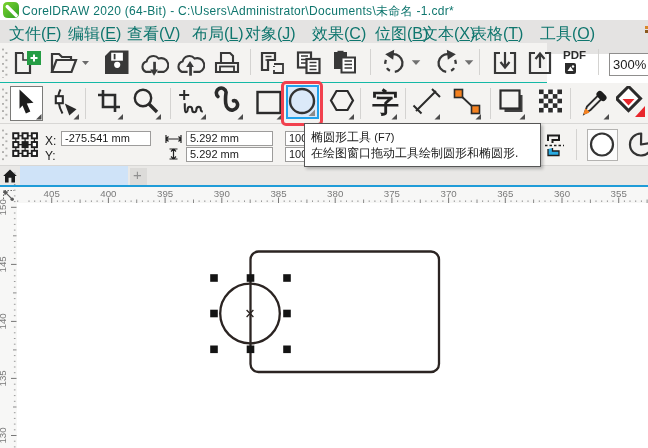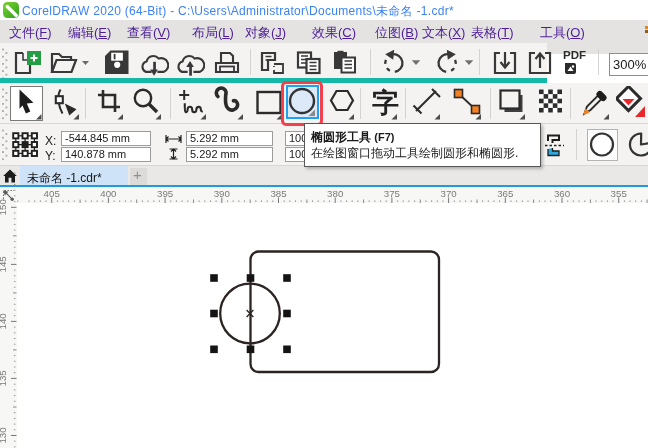--- a/index.html
+++ b/index.html
@@ -1,22 +1,22 @@
 <!DOCTYPE html>
 <html><head><meta charset="utf-8">
 <style>
 *{margin:0;padding:0;box-sizing:border-box}
 html,body{width:648px;height:448px;overflow:hidden}
 body{font-family:"Liberation Sans",sans-serif;position:relative;background:#fff}
 #app{position:absolute;left:0;top:0;width:648px;height:448px;overflow:hidden}
 .abs{position:absolute}
-.titlebar{left:0;top:0;width:548px;height:20px;background:#fff;color:#3b82f6;font-size:12px}
-.menubar{left:0;top:20px;width:648px;height:34px;background:#e4e3e2;color:#4c1d95;font-size:13px}
+.titlebar{left:0;top:0;width:548px;height:20px;background:#fff;color:#0f766e;font-size:12px}
+.menubar{left:0;top:20px;width:648px;height:34px;background:#e4e3e2;color:#0f766e;font-size:16px}
 .menuitem{position:absolute;top:4px}
-.toolbar1{left:0;top:43px;width:547px;height:39.5px;background:#f4f3f1;border-bottom:5px solid #14b8a6}
+.toolbar1{left:0;top:43px;width:547px;height:39.5px;background:#f4f3f1;border-bottom:1px solid #14b8a6}
 .toolbox{left:0;top:82.5px;z-index:2;width:648px;height:41.5px;background:#f4f3f1;border-bottom:1px solid #d8d7d5}
 .propbar{left:0;top:124px;width:648px;height:41.5px;background:#f4f3f1;border-bottom:1px solid #d8d7d5}
 .tabrow{left:0;top:165.5px;width:648px;height:19.5px;background:#e9e8e6}
 .blueline{left:0;top:185px;width:648px;height:2.2px;background:#1f9cd8}
 .hruler{left:0;top:187.2px;width:648px;height:16px;background:#f7f7f6}
 .vruler{left:0;top:203.2px;width:17px;height:244.8px;background:#f7f7f6}
 .canvas{left:17px;top:203.2px;width:631px;height:244.8px;background:#fff}
 .grip{width:8px;background-image:radial-gradient(circle at 1px 1px,#b0afad 0.95px,transparent 1.1px),radial-gradient(circle at 1px 1px,#b0afad 0.95px,transparent 1.1px);background-size:7px 7.2px,7px 7.2px;background-position:1px 0.6px,4.4px 4.2px}
 .sep1{position:absolute;top:6px;width:1px;height:26px;background:#d4d3d1}
 .sep2{position:absolute;top:5px;width:1px;height:31px;background:#d4d3d1}
@@ -251,22 +251,21 @@
         <rect x="19.8" y="1.2" width="5.2" height="5.2" fill="#fff" stroke="#1e1e1e" stroke-width="1.9"></rect>
         <rect x="1.2" y="10.0" width="5.2" height="5.2" fill="#fff" stroke="#1e1e1e" stroke-width="1.9"></rect>
         <rect x="19.8" y="10.0" width="5.2" height="5.2" fill="#fff" stroke="#1e1e1e" stroke-width="1.9"></rect>
         <rect x="1.2" y="18.8" width="5.2" height="5.2" fill="#fff" stroke="#1e1e1e" stroke-width="1.9"></rect>
         <rect x="10.5" y="18.8" width="5.2" height="5.2" fill="#fff" stroke="#1e1e1e" stroke-width="1.9"></rect>
         <rect x="19.8" y="18.8" width="5.2" height="5.2" fill="#fff" stroke="#1e1e1e" stroke-width="1.9"></rect>
         <rect x="9.6" y="9.1" width="7" height="7" fill="#1e1e1e"></rect>
       </svg>
 <div class="abs" style="left:45px;top:9.5px;font-size:12px;color:#1a1a1a">X:</div>
 <div class="abs" style="left:45px;top:25px;font-size:12px;color:#1a1a1a">Y:</div>
-<div class="ibox" style="left:61px;top:7px;width:90px">-544.845 mm</div>
-<div class="ibox" style="left:61px;top:23px;width:90px">140.878 mm</div>
+<div class="ibox" style="left:61px;top:7px;width:90px">-275.541 mm</div>
 <svg class="abs" style="left:165px;top:10px" width="17" height="10" viewBox="0 0 17 10">
         <path d="M1 1 V9 M16 1 V9 M1 5 H16 M3.5 2.5 L1 5 L3.5 7.5 M13.5 2.5 L16 5 L13.5 7.5" stroke="#222" stroke-width="1.2" fill="none"></path>
       </svg>
 <svg class="abs" style="left:168px;top:24px" width="10" height="12" viewBox="0 0 10 12">
         <path d="M1.5 1 H9.5 M1.5 11 H9.5 M5.5 1 V11 M3 3.5 L5.5 1 L8 3.5 M3 8.5 L5.5 11 L8 8.5" stroke="#222" stroke-width="1.2" fill="none"></path>
       </svg>
 <div class="ibox" style="left:186px;top:7px;width:87px">5.292 mm</div>
 <div class="ibox" style="left:186px;top:23px;width:87px">5.292 mm</div>
 <div class="ibox" style="left:285px;top:7px;width:62px">100.0</div>
 <div class="ibox" style="left:285px;top:23px;width:62px">100.0</div>
@@ -282,21 +281,20 @@
       </svg>
 <svg class="abs" style="left:625px;top:4.5px" width="32" height="32" viewBox="0 0 32 32">
         <path d="M16 15.5 L16.2 4.5 A11 11 0 1 0 26.8 13.6 Z" fill="none" stroke="#333" stroke-width="2.2" stroke-linejoin="round"></path>
       </svg>
 </div>
 <div class="abs tabrow">
 <svg class="abs" style="left:3px;top:3.5px" width="14" height="14" viewBox="0 0 14 14">
         <path d="M7 0.5 L13.8 7 H12 V13.5 H2 V7 H0.2 Z M5.6 13.5 V8.8 H8.4 V13.5 Z" fill="#1c1c1c" fill-rule="evenodd"></path>
       </svg>
 <div class="abs" style="left:19.5px;top:0;width:108px;height:19px;background:#cfe3f8"></div>
-<div class="abs" style="left:27px;top:4.5px;font-size:12px;color:#141414">未命名 -1.cdr*</div>
 <div class="abs" style="left:130px;top:2px;width:17px;height:17px;background:#dcdbd9"></div>
 <div class="abs" style="left:133px;top:0.5px;font-size:15px;color:#8f8f8f">+</div>
 </div>
 <div class="abs blueline"></div>
 <svg pointer-events="none" class="abs" style="left:0;top:0" width="648" height="210" viewBox="0 0 648 210">
       <text x="51.7" y="197" text-anchor="middle" class="rl">405</text>
 <rect x="51.2" y="197.5" width="1" height="5.5" fill="#777"></rect>
 <rect x="79.6" y="199.5" width="1" height="3.5" fill="#8a8a8a"></rect>
 <text x="108.4" y="197" text-anchor="middle" class="rl">400</text>
 <rect x="107.9" y="197.5" width="1" height="5.5" fill="#777"></rect>
@@ -487,15 +485,15 @@
       <rect x="210.2" y="274.2" width="7.6" height="7.6" fill="#141414"></rect>
       <rect x="210.2" y="309.7" width="7.6" height="7.6" fill="#141414"></rect>
       <rect x="210.2" y="345.5" width="7.6" height="7.6" fill="#141414"></rect>
       <rect x="246.7" y="274.2" width="7.6" height="7.6" fill="#141414"></rect>
       <rect x="246.7" y="345.5" width="7.6" height="7.6" fill="#141414"></rect>
       <rect x="283.2" y="274.2" width="7.6" height="7.6" fill="#141414"></rect>
       <rect x="283.2" y="309.7" width="7.6" height="7.6" fill="#141414"></rect>
       <rect x="283.2" y="345.5" width="7.6" height="7.6" fill="#141414"></rect>
     </svg>
 <div class="abs tooltip">
-      <div class="abs" style="left:6px;top:5px;font-weight:bold">椭圆形工具 <span style="font-size:11px">(F7)</span></div>
+      <div class="abs" style="left:6px;top:5px;font-weight:normal">椭圆形工具 <span style="font-size:11px">(F7)</span></div>
       <div class="abs" style="left:6px;top:21px">在绘图窗口拖动工具绘制圆形和椭圆形.</div>
     </div>
 </div>
 </body></html>

